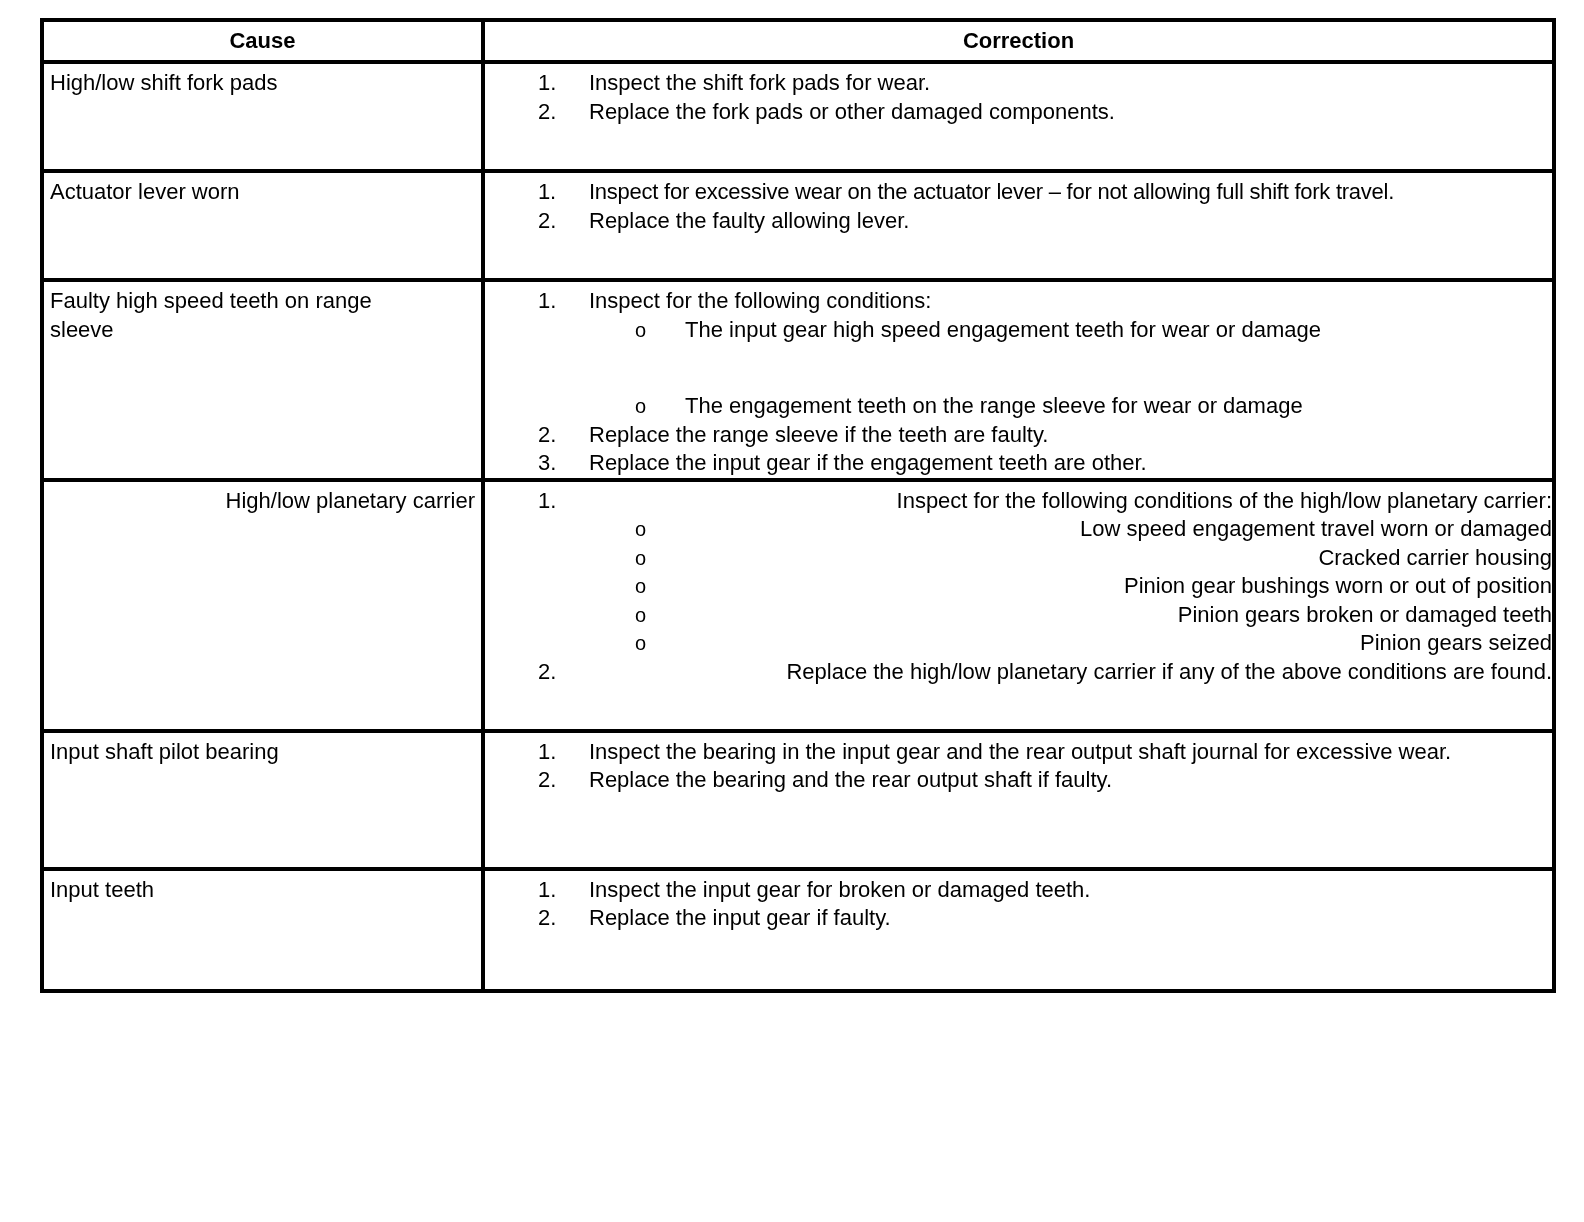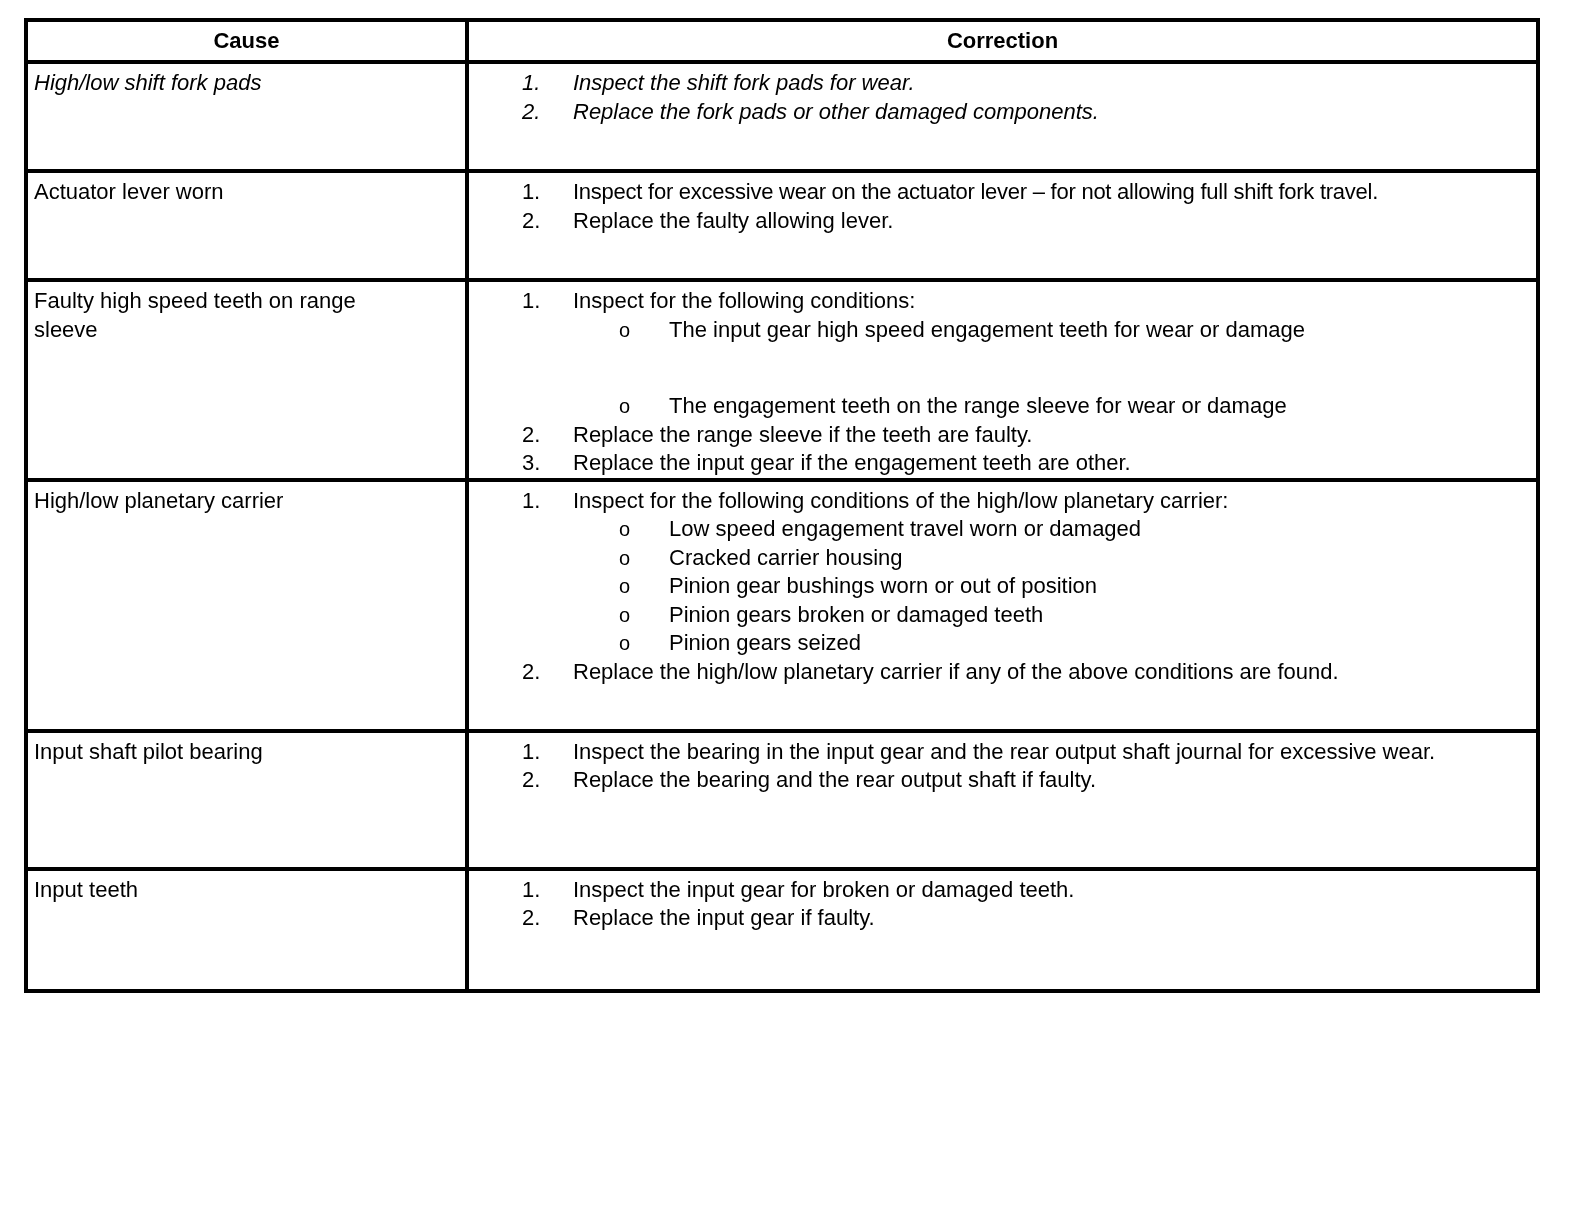--- a/index.html
+++ b/index.html
@@ -10,21 +10,21 @@
     body {
       width: 1584px;
       height: 1222px;
       position: relative;
       overflow: hidden;
       font-family: "Liberation Sans", sans-serif;
       color: #000000;
     }
     .tbl {
       position: absolute;
-      left: 24px;
+      left: 40px;
       top: 18px;
       width: 1516px;
       border-collapse: collapse;
       table-layout: fixed;
       padding-left: 30px;
     }
     .tbl td, .tbl th {
       border: 4px solid #000000;
       vertical-align: top;
       padding: 0;
@@ -73,25 +73,25 @@
     ul.subs > li {
       position: relative;
       padding-left: 100px;
     }
     ul.subs > li .bullet {
       position: absolute;
       left: 50px;
       top: 0;
       font-size: 20px;
     }
-    tr.r1 td { height: 100px; font-style: italic; }
+    tr.r1 td { height: 100px; }
     tr.r2 td { height: 100px; }
     tr.r3 td { height: 100px; }
     tr.r4 td { height: 184px; }
-    tr.r5 td { height: 242px; }
+    tr.r5 td { height: 242px; text-align: right; }
     tr.r6 td { height: 129px; }
     tr.r7 td { height: 113px; }
   </style>
 </head>
 <body>
 
 <table class="tbl">
   <colgroup>
     <col class="col-cause">
     <col class="col-corr">

